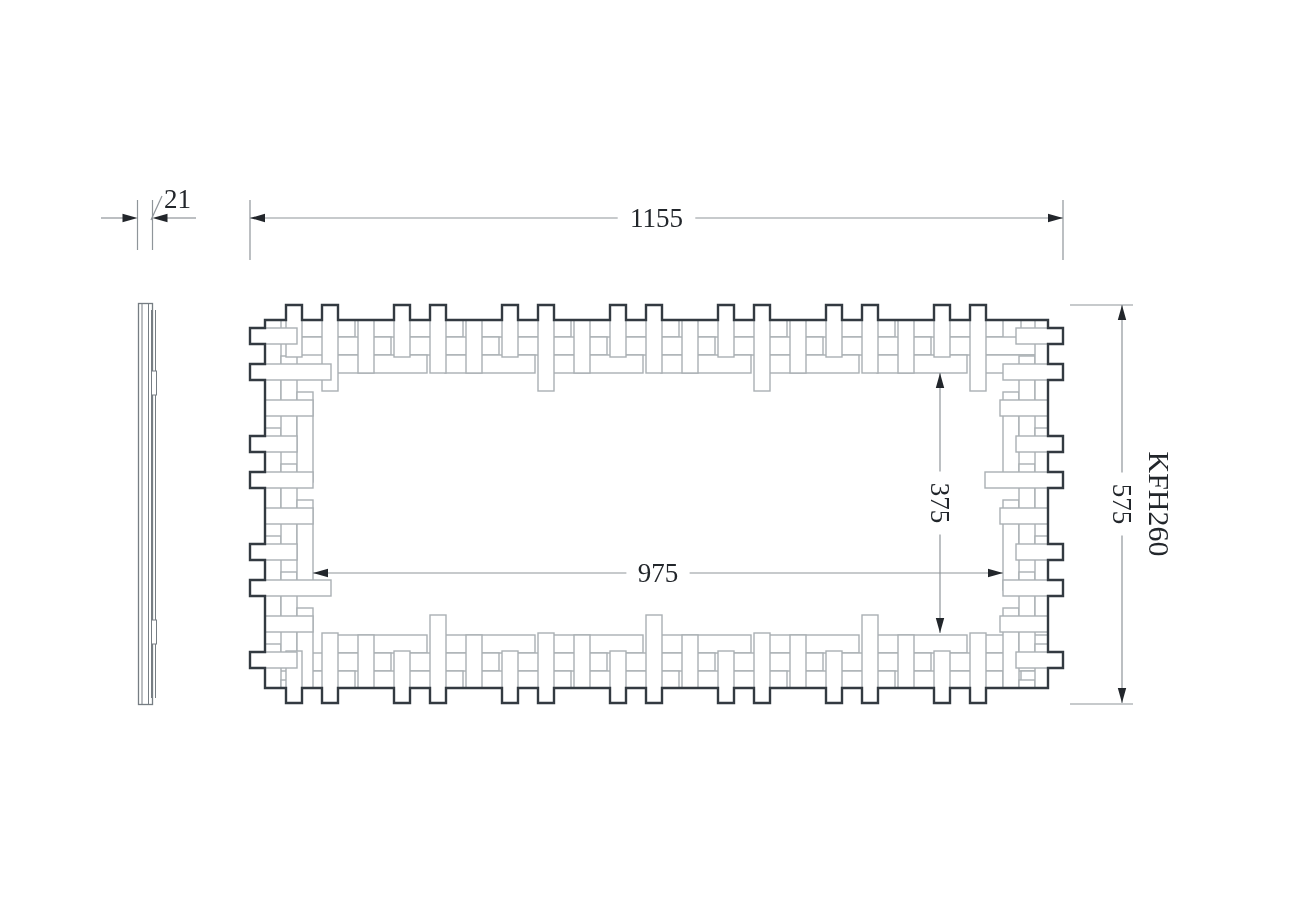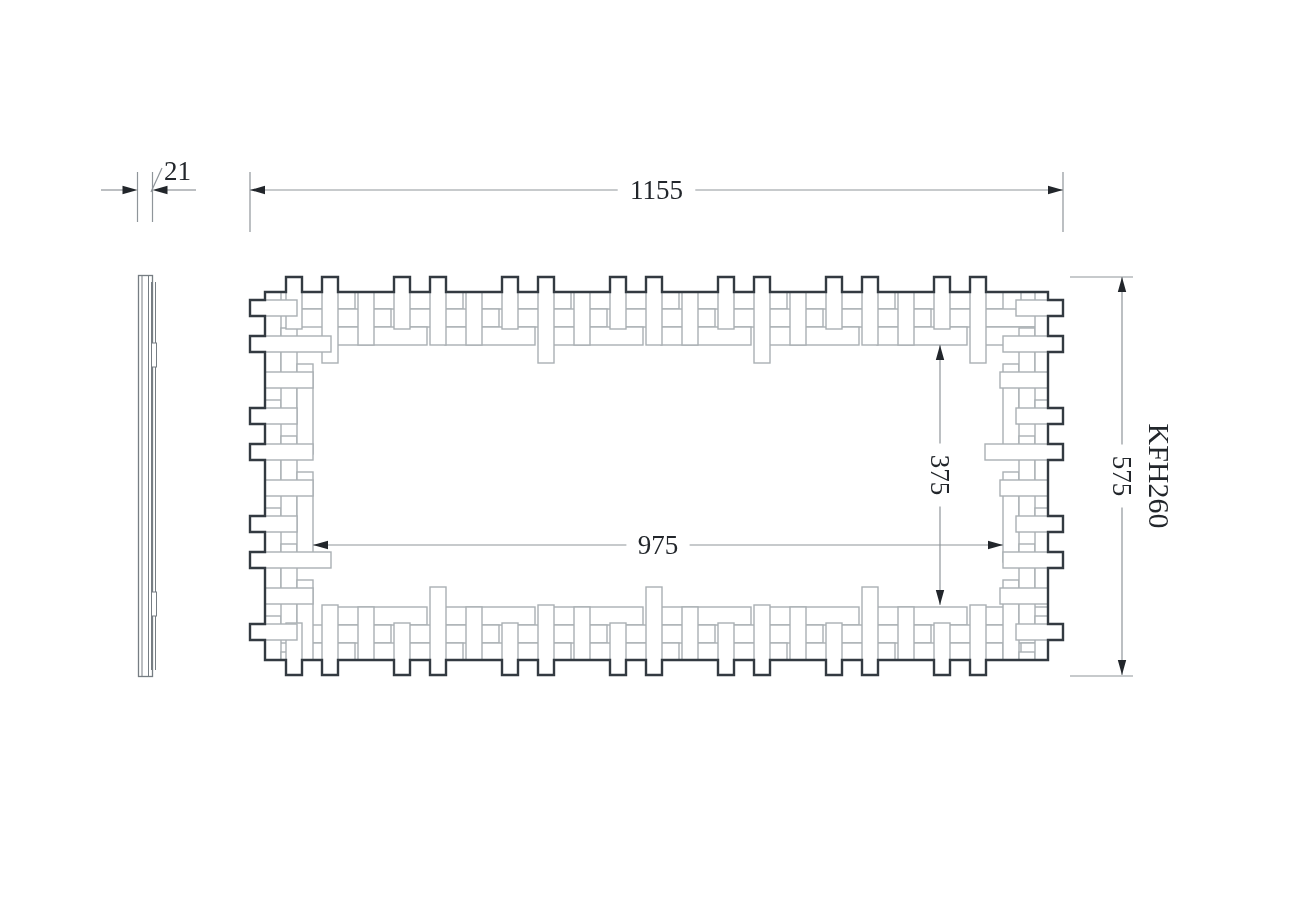--- a/index.html
+++ b/index.html
@@ -1,16 +1,16 @@
 <!DOCTYPE html>
 <html><head>
 <meta charset="utf-8">
 <style>
   html,body{margin:0;padding:0;background:#ffffff;}
-  .page{position:relative;width:1300px;height:704px;background:#ffffff;overflow:hidden;}
+  .page{position:relative;width:1300px;height:704px;background:#ffffff;overflow:hidden;margin-top:28px;}
   svg text{font-family:"Liberation Serif","DejaVu Serif",serif;}
 </style>
 </head>
 <body>
 
 <div class="page">
   <svg id="cad" width="1300" height="919" viewBox="0 0 1300 919">
       <g>
         <rect x="138.5" y="275.5" width="14" height="401" fill="#ffffff" stroke="#767d83" stroke-width="1.3"></rect>
         <line x1="142" y1="276" x2="142" y2="676" stroke="#767d83" stroke-width="1"></line>

